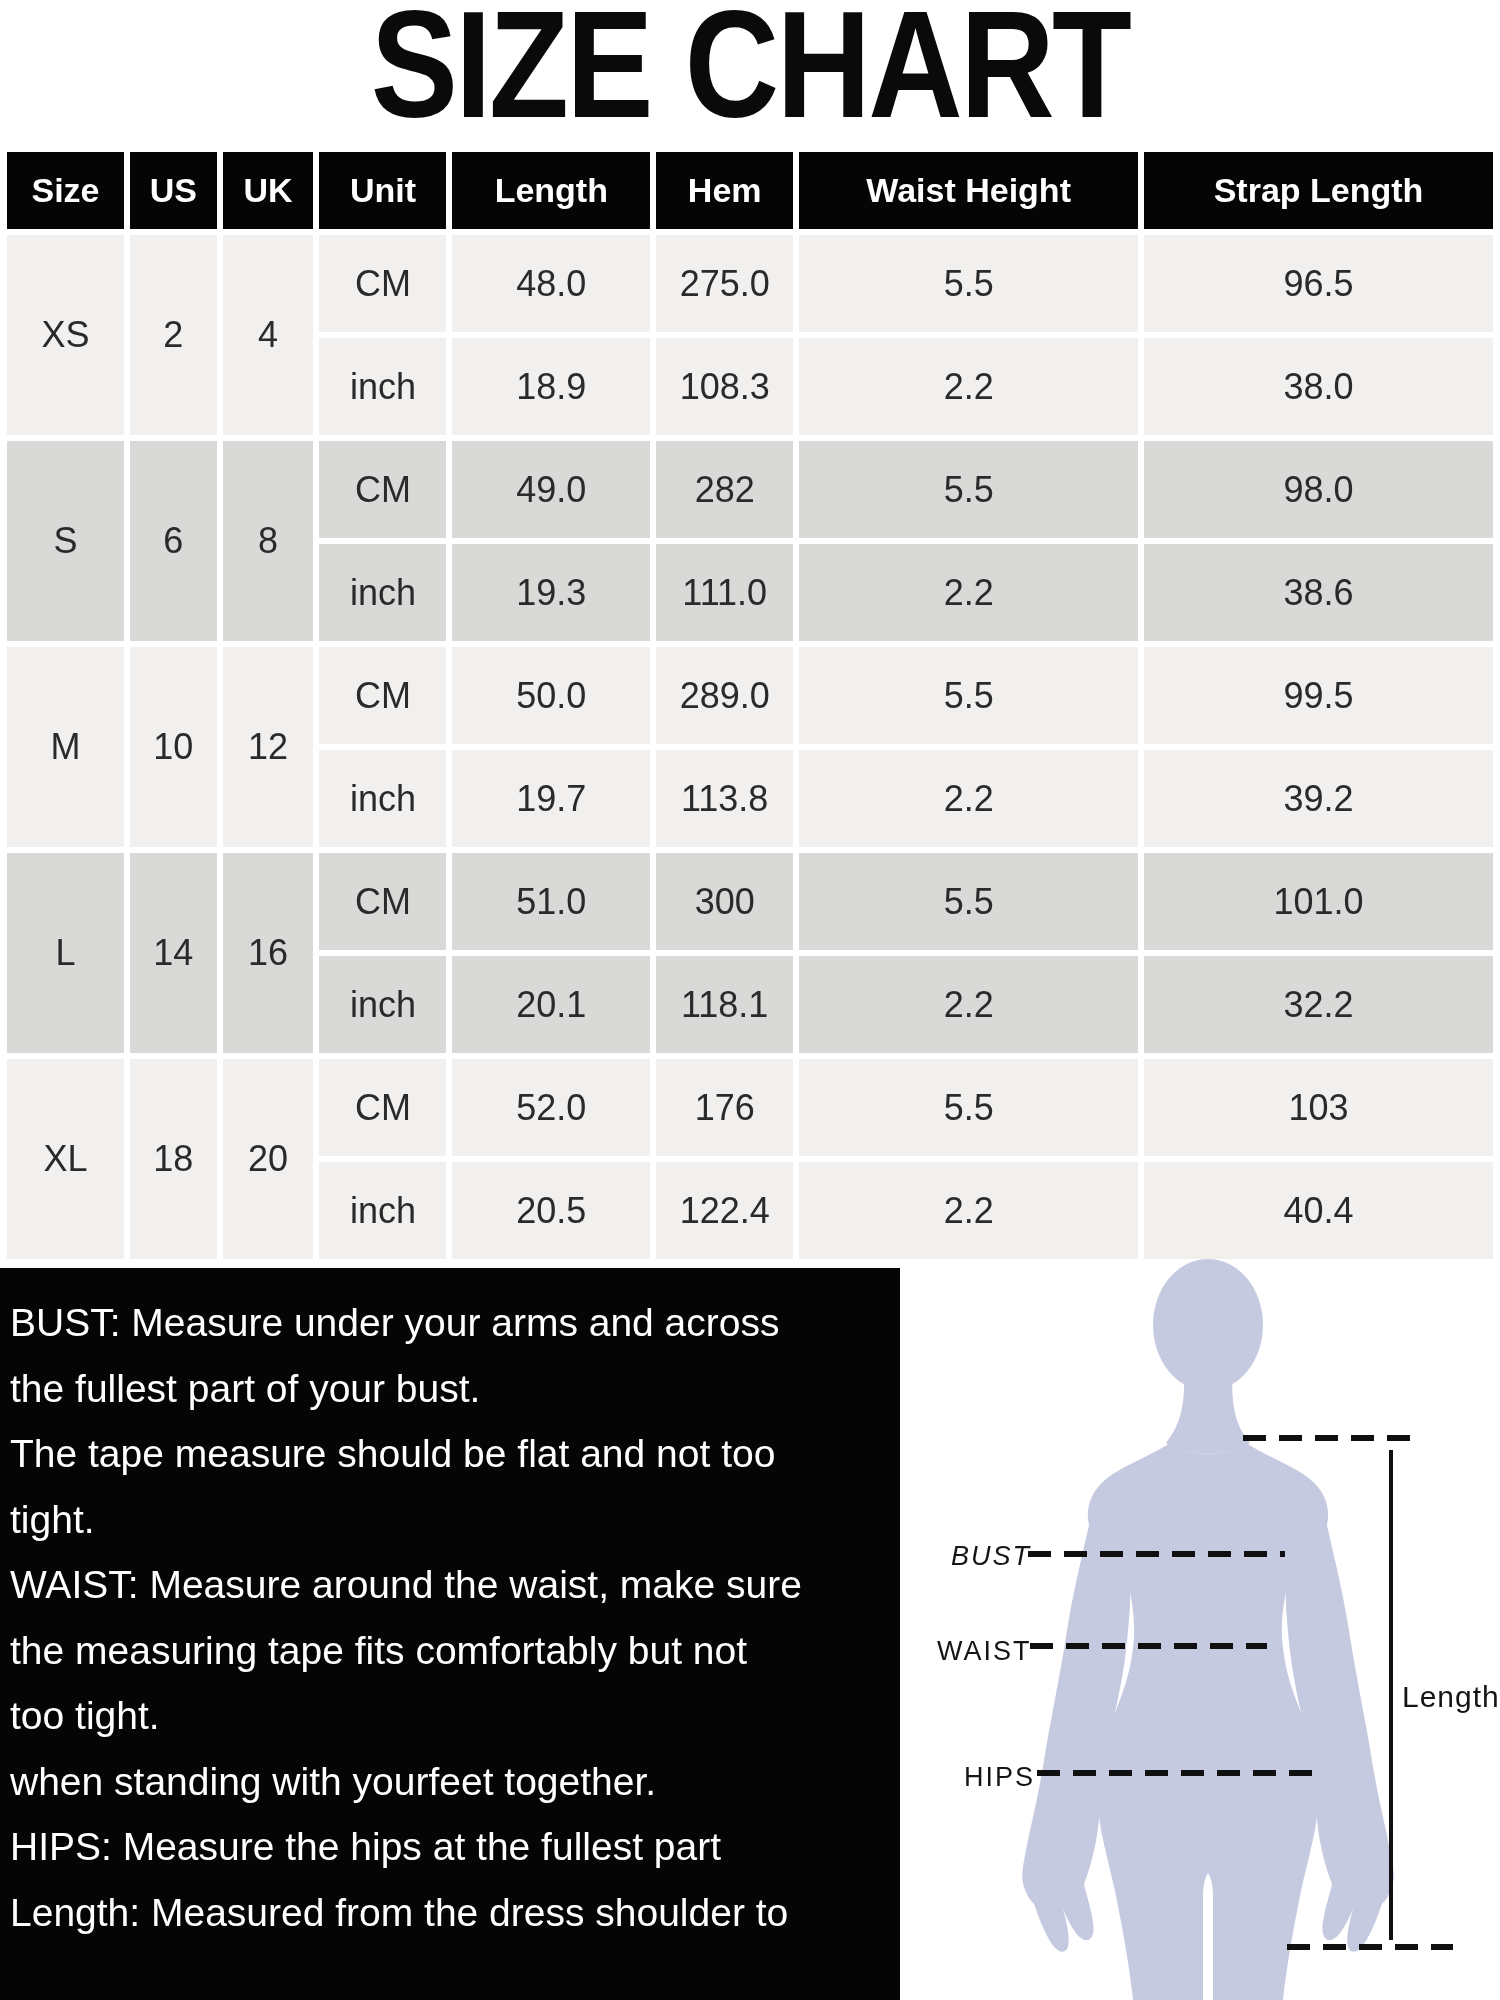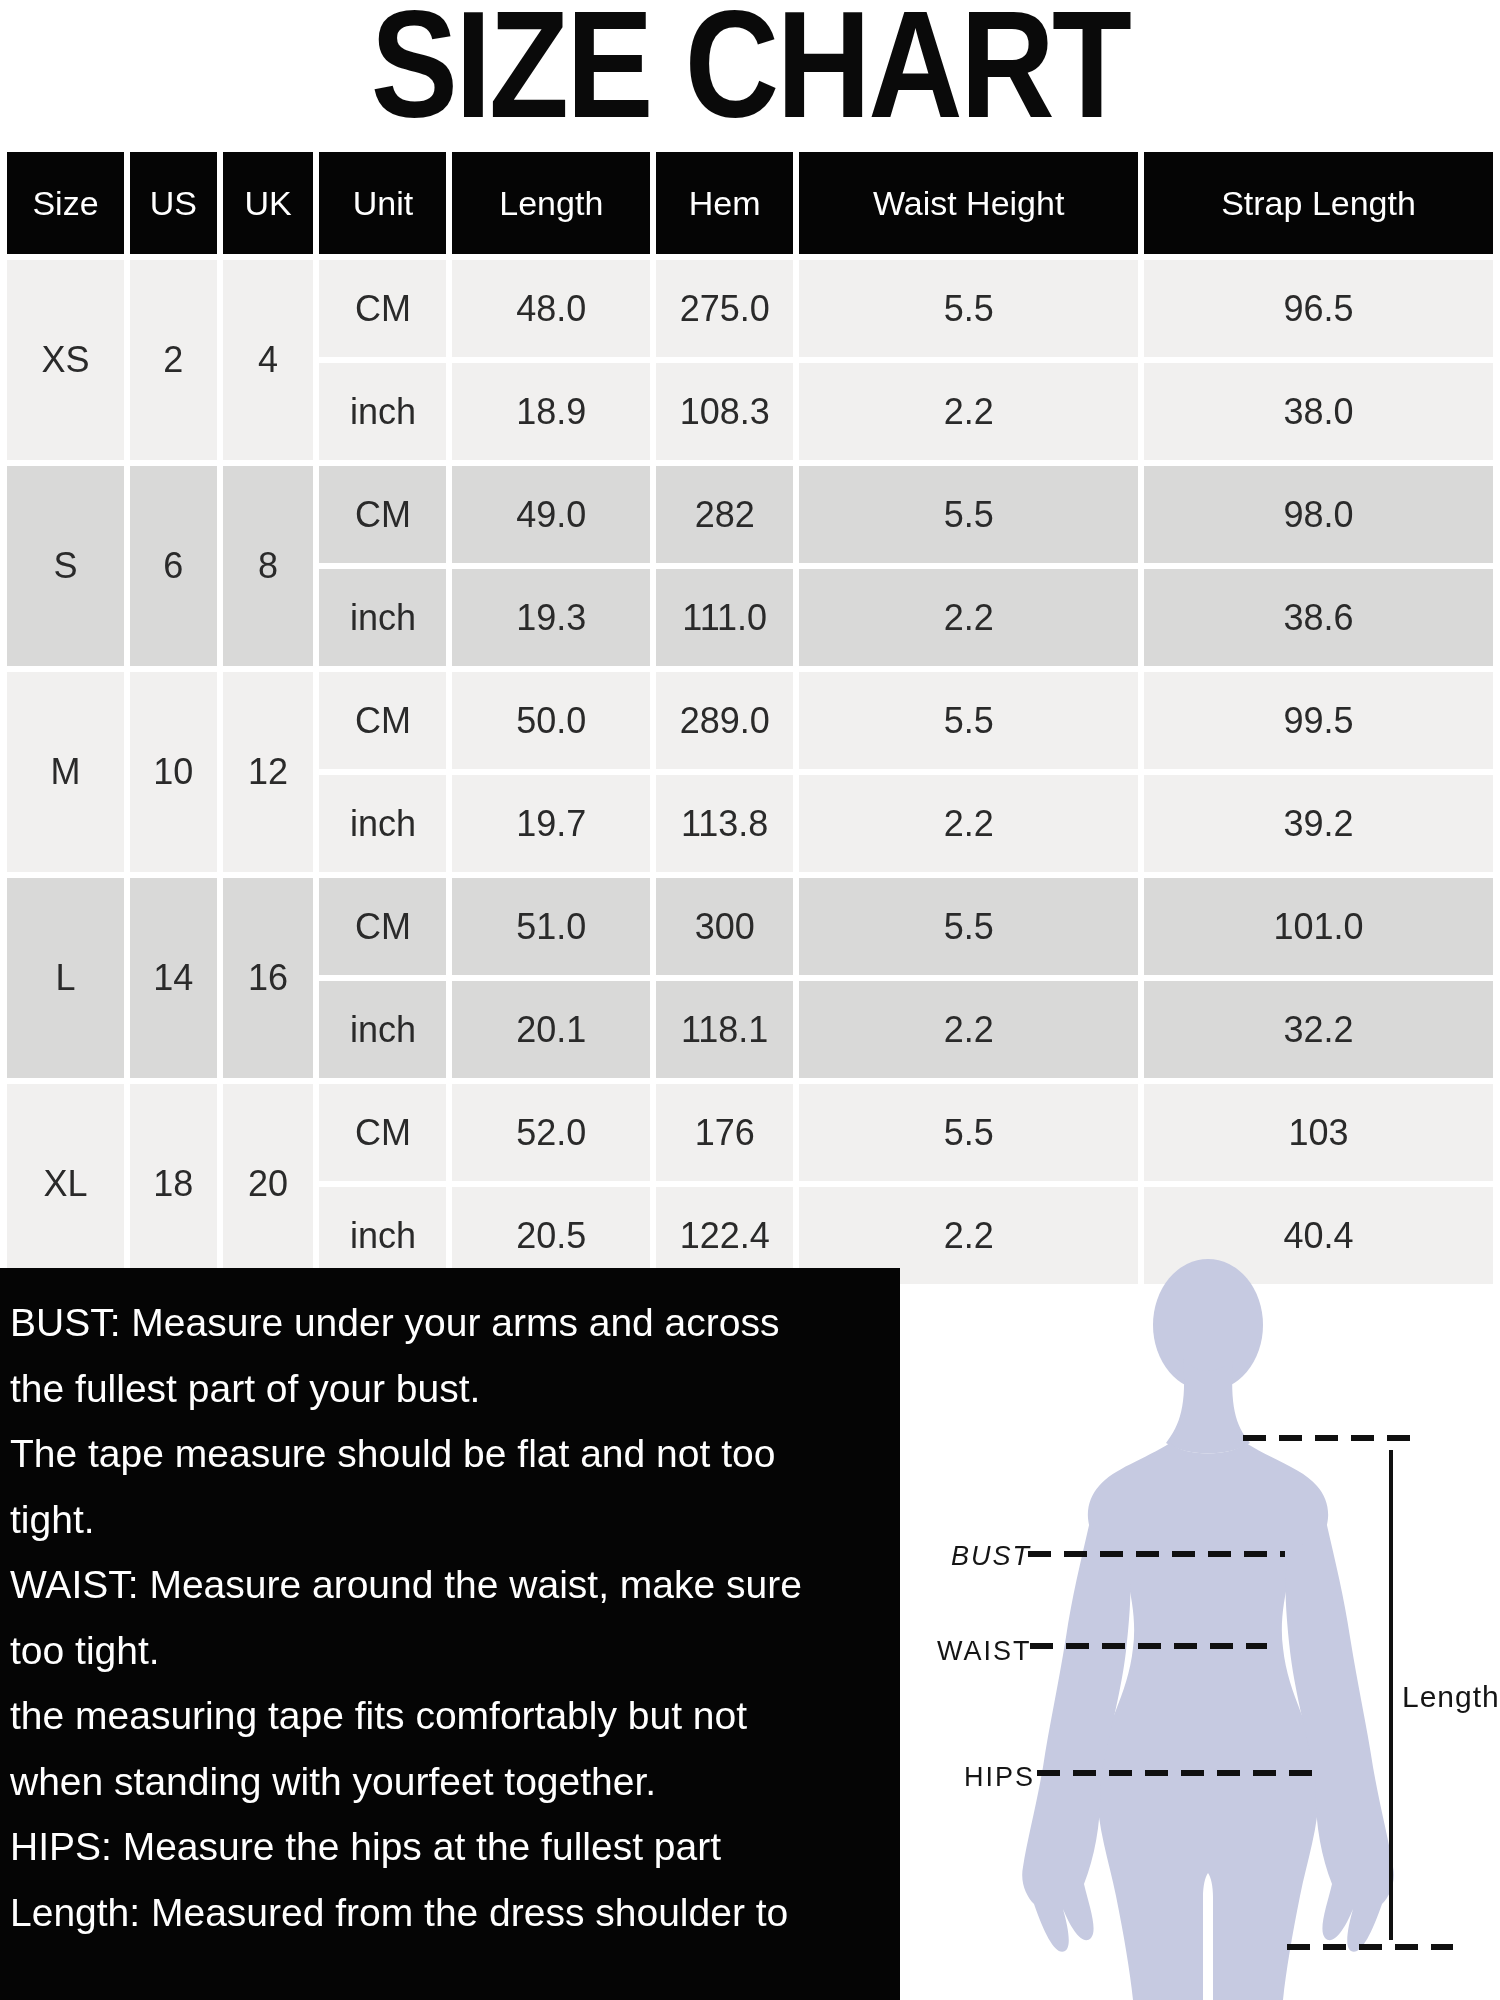--- a/index.html
+++ b/index.html
@@ -23,22 +23,22 @@
   .title span{
     display:inline-block;font-size:152px;font-weight:700;color:#0a0a0a;
     letter-spacing:-3px;transform:scaleX(0.86);white-space:nowrap;
   }
   
   table.size-table{
     position:absolute;left:1px;top:146px;width:1498px;
     border-collapse:separate;border-spacing:6px;table-layout:fixed;
   }
   table.size-table th{
-    background:var(--header-bg);color:#ffffff;font-size:34px;font-weight:400;
-    height:102px;text-align:center;vertical-align:middle;padding:0;
+    background:var(--header-bg);color:#ffffff;font-size:34px;font-weight:700;
+    height:77px;text-align:center;vertical-align:middle;padding:0;
   }
   table.size-table td{
     font-size:36px;color:#2a2a2a;text-align:center;vertical-align:middle;
     height:97px;padding:0;
   }
   tbody.g-light td{background:var(--row-light);}
   tbody.g-dark  td{background:var(--row-dark);}
   
   .panel{
     position:absolute;left:0;top:1268px;width:900px;height:732px;
@@ -191,22 +191,22 @@
       </tr>
     </tbody>
   </table>
 
   <div class="panel">
     <div class="line">BUST: Measure under your arms and across</div>
     <div class="line">the fullest part of your bust.</div>
     <div class="line">The tape measure should be flat and not too</div>
     <div class="line">tight.</div>
     <div class="line">WAIST: Measure around the waist, make sure</div>
+    <div class="line">the measuring tape fits comfortably but not</div>
     <div class="line">too tight.</div>
-    <div class="line">the measuring tape fits comfortably but not</div>
     <div class="line">when standing with yourfeet together.</div>
     <div class="line">HIPS: Measure the hips at the fullest part</div>
     <div class="line">Length: Measured from the dress shoulder to</div>
   </div>
 
   <svg class="figure-svg" width="600" height="745" viewBox="0 0 600 745">
     <g fill="var(--silhouette)">
 
       <ellipse cx="308" cy="70" rx="55" ry="66"></ellipse>
 

